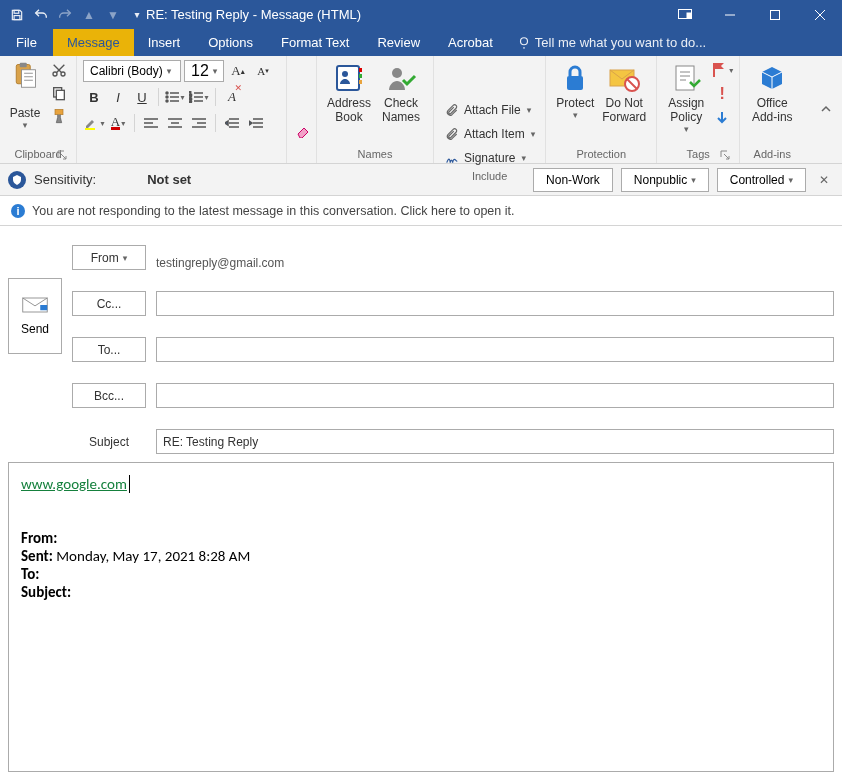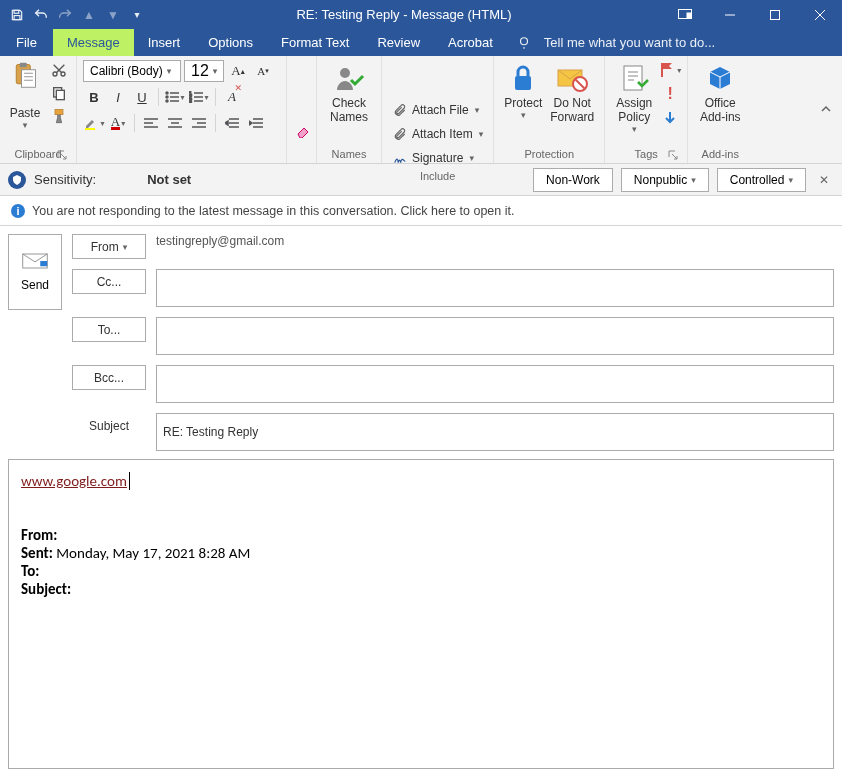--- a/index.html
+++ b/index.html
@@ -3,29 +3,29 @@
 <meta charset="utf-8">
 <style>
   * { box-sizing: border-box; margin: 0; padding: 0; }
   body { font-family: "Segoe UI", Tahoma, sans-serif; font-size: 12px; background: #fff; width: 842px; }
   
   .titlebar { background: #2b579a; height: 29px; display: flex; align-items: center; color: #fff; }
   .qat { display: flex; align-items: center; padding-left: 8px; gap: 6px; }
   .qat-icon { width: 18px; height: 18px; display: flex; align-items: center; justify-content: center; color: #fff; opacity: 0.9; cursor: pointer; }
   .qat-icon.dim { opacity: 0.45; }
   .qat-icon.save svg { width: 14px; height: 14px; }
-  .title-text { flex: 1; text-align: center; font-size: 13px; color: #fff; }
+  .title-text { flex: 1; font-size: 13px; color: #fff; }
   .winctrls { display: flex; align-items: center; gap: 0; }
   .winctrls .wc { width: 45px; height: 29px; display:flex; align-items:center; justify-content:center; color:#fff; cursor:pointer; }
   
   .tabs { background: #2b579a; height: 27px; display: flex; align-items: stretch; color: #fff; font-size: 13px; }
   .tab { padding: 0 14px; display: flex; align-items: center; cursor: pointer; }
-  .tab.active { background: #bef264; color: #2b579a; }
+  .tab.active { background: #eab308; color: #2b579a; }
   .tab.file { padding: 0 16px; }
-  .tellme { padding: 0 10px; display:flex; align-items:center; opacity:0.9; gap:13px; }
+  .tellme { padding: 0 10px; display:flex; align-items:center; opacity:0.9; gap:4px; }
   
   .ribbon { background: #f3f3f3; border-bottom: 1px solid #d4d4d4; height: 108px; display: flex; align-items: stretch; }
   .group { border-right: 1px solid #e1e1e1; padding: 4px 6px 0 6px; display: flex; flex-direction: column; }
   .group-body { flex: 1; display: flex; align-items: flex-start; }
   .group-label { text-align: center; font-size: 11px; color: #666; padding-bottom: 3px; position: relative; }
   .dlg-launcher { position: absolute; right: 2px; bottom: 2px; width: 12px; height: 12px; display:flex; align-items:center; justify-content:center; cursor:pointer; }
   
   .paste-btn { display:flex; flex-direction:column; align-items:center; width:38px; cursor:pointer; }
   .paste-btn svg { width:28px; height:30px; }
   .paste-label { font-size:12px; color:#333; margin-top:16px; }
@@ -49,31 +49,31 @@
   
   .sensbar { height:32px; border-bottom:1px solid #d4d4d4; background:#f3f3f3; display:flex; align-items:center; padding:0 8px; gap:8px; }
   .sens-x { margin-left:auto; width:20px; height:20px; display:flex; align-items:center; justify-content:center; cursor:pointer; color:#666; }
   .sens-btn { height:24px; padding:0 12px; border:1px solid #ababab; background:#fff; display:flex; align-items:center; font-size:12px; cursor:pointer; }
   .sens-label { font-size:13px; color:#333; }
   .sens-val { font-weight:bold;margin-left:43px; }
   
   .infobar { height:30px; display:flex; align-items:center; border-bottom:1px solid #d4d4d4; padding:0 10px; font-size:12.5px; color:#444; gap:6px; }
   
   .compose { padding:8px; display:flex; gap:10px; }
-  .sendcell { width:54px; height:76px; border:1px solid #ababab; display:flex; flex-direction:column; align-items:center; justify-content:center; gap:8px; cursor:pointer; }
+  .sendcell { width:54px; height:76px; border:1px solid #ababab; display:flex; flex-direction:column; align-items:center; justify-content:center; gap:8px; cursor:pointer;margin-top:44px; }
   .sendcell svg { width:28px; height:18px; }
   .fields { flex:1; display:flex; flex-direction:column; gap:10px; }
-  .fieldrow { display:flex; align-items:flex-start; gap:10px; }
+  .fieldrow { display:flex; align-items:flex-end; gap:10px;margin-top:11px; }
   .fieldbtn { width:74px; height:25px; border:1px solid #ababab; display:flex; align-items:center; justify-content:center; font-size:12px; color:#333; cursor:pointer; background:#fff; }
   .fieldbtn.noborder { border:none; cursor:default; justify-content:center; }
-  .fieldinput { flex:1; height:38px; border:1px solid #ababab; padding:0 6px; font-size:12px; color:#333; }
+  .fieldinput { flex:1; height:25px; border:1px solid #ababab; padding:0 6px; font-size:12px; color:#333; }
   .fromtext { font-size:12px; color:#555; }
   
   .msgbody { margin:0 8px 8px 8px; border:1px solid #ababab; padding:12px; font-family:Calibri, sans-serif; font-size:15px; color:#000; min-height:310px; }
-  .msgbody a { color:#7f1d1d; }
+  .msgbody a { color:#15803d; }
   .cursor-caret { border-right:1px solid #000; padding-right:2px; }
   .quoted-field { font-weight:bold; }
   .collapse-ribbon { margin-left:auto; padding:0 10px; display:flex; align-items:center; cursor:pointer; color:#666; }
   .shield-icn { display:inline-flex; width:18px; height:18px; border-radius:50%; background:#2b579a; align-items:center; justify-content:center; }
 </style>
 </head>
 <body>
 
 <div class="titlebar">
   <div class="qat">
@@ -308,20 +308,32 @@
           </svg>
       </span>
     </div>
     <div class="group-label">&nbsp;</div>
   </div>
 
   <div class="group">
     <div class="group-body">
       <div class="big-btn">
         <svg viewBox="0 0 32 32">
+            <rect x="4" y="4" width="22" height="24" rx="2" fill="#fff" stroke="#2b579a" stroke-width="2"></rect>
+            <circle cx="12" cy="12" r="3" fill="#2b579a"></circle>
+            <path d="M7 22c0-3 3-5 5-5s5 2 5 5" fill="#2b579a"></path>
+            <rect x="26" y="6" width="3" height="4" fill="#d00"></rect>
+            <rect x="26" y="12" width="3" height="4" fill="#3a3"></rect>
+            <rect x="26" y="18" width="3" height="4" fill="#e8a33d"></rect>
+          </svg>
+        <span class="lbl" style="white-space:pre-line;">Address
+Book</span>
+      </div>
+      <div class="big-btn">
+        <svg viewBox="0 0 32 32">
             <circle cx="12" cy="11" r="5" fill="#888"></circle>
             <path d="M4 28c0-5 4-9 8-9s8 4 8 9" fill="#888"></path>
             <path d="M18 18l4 4 8-8" stroke="#3a3" stroke-width="3" fill="none"></path>
           </svg>
         <span class="lbl" style="white-space:pre-line;">Check
 Names</span>
       </div>
     </div>
     <div class="group-label">Names</div>
   </div>

